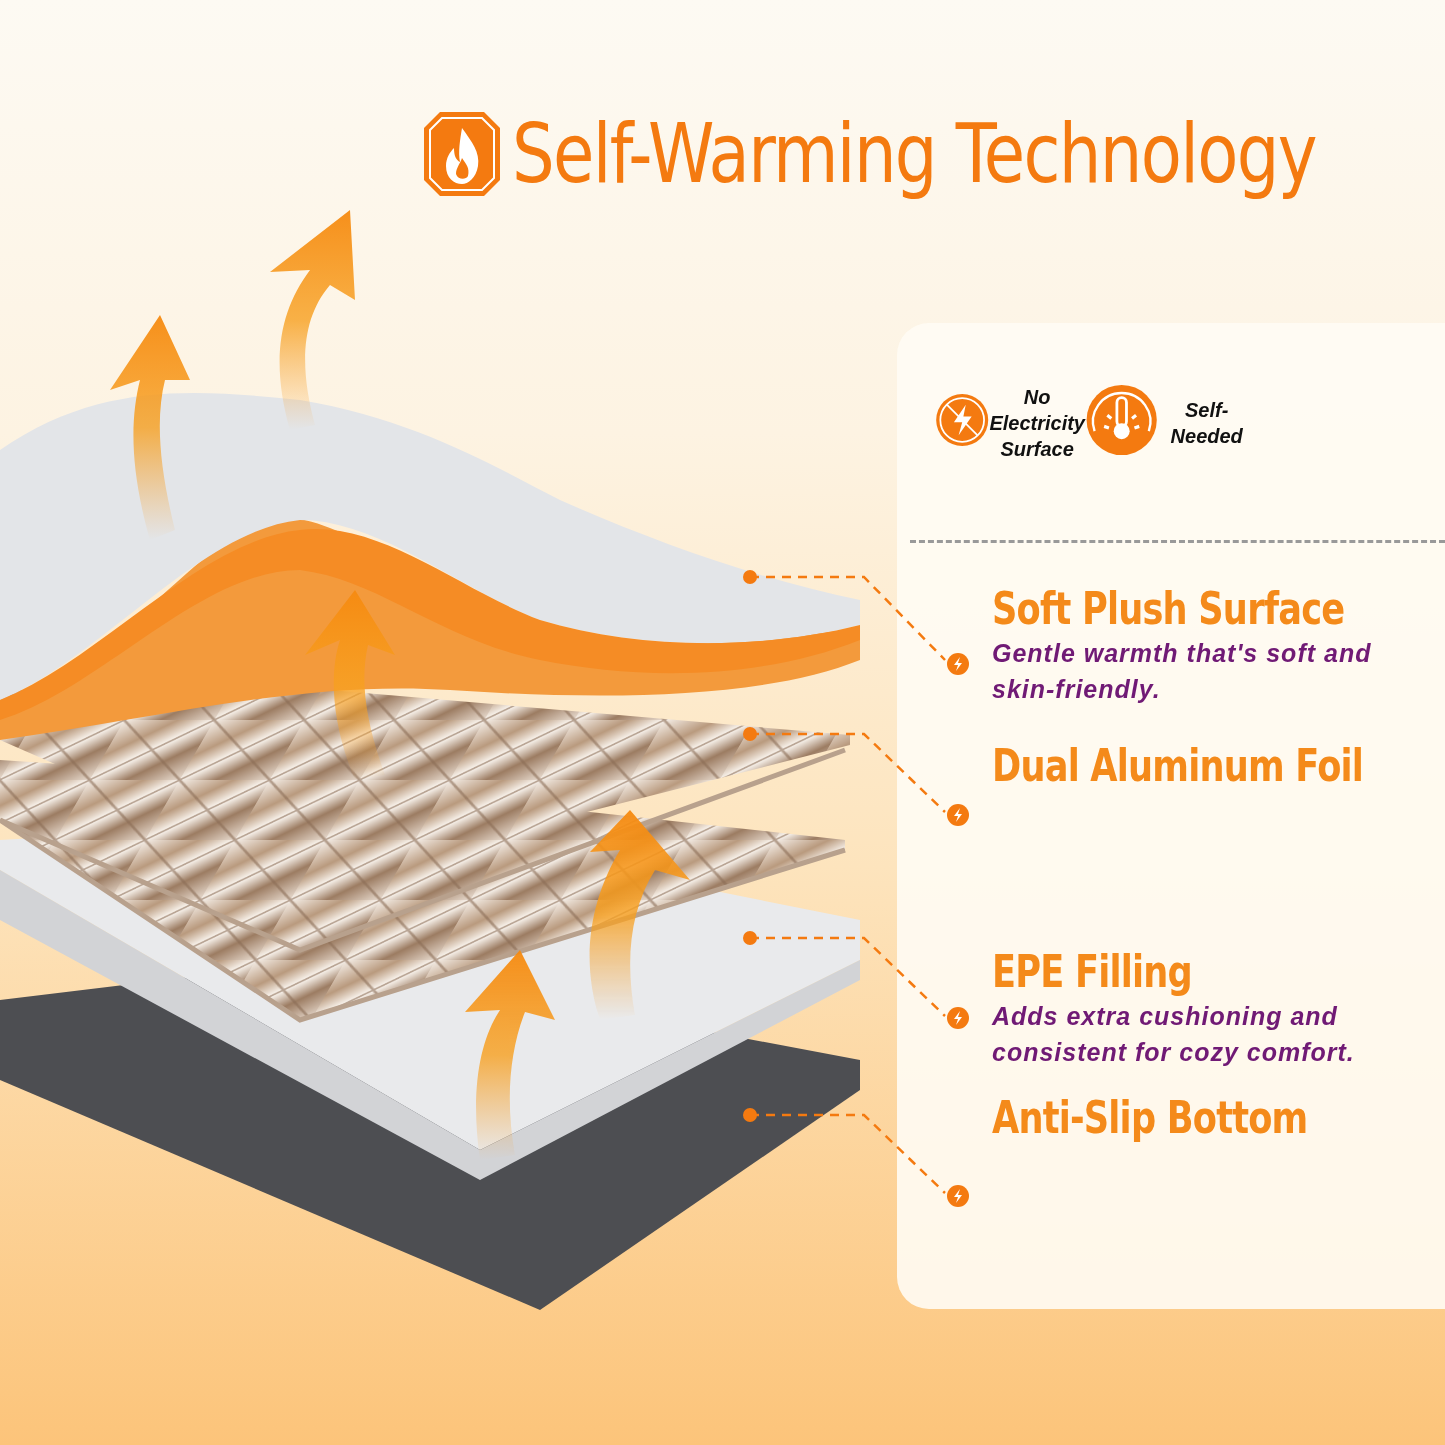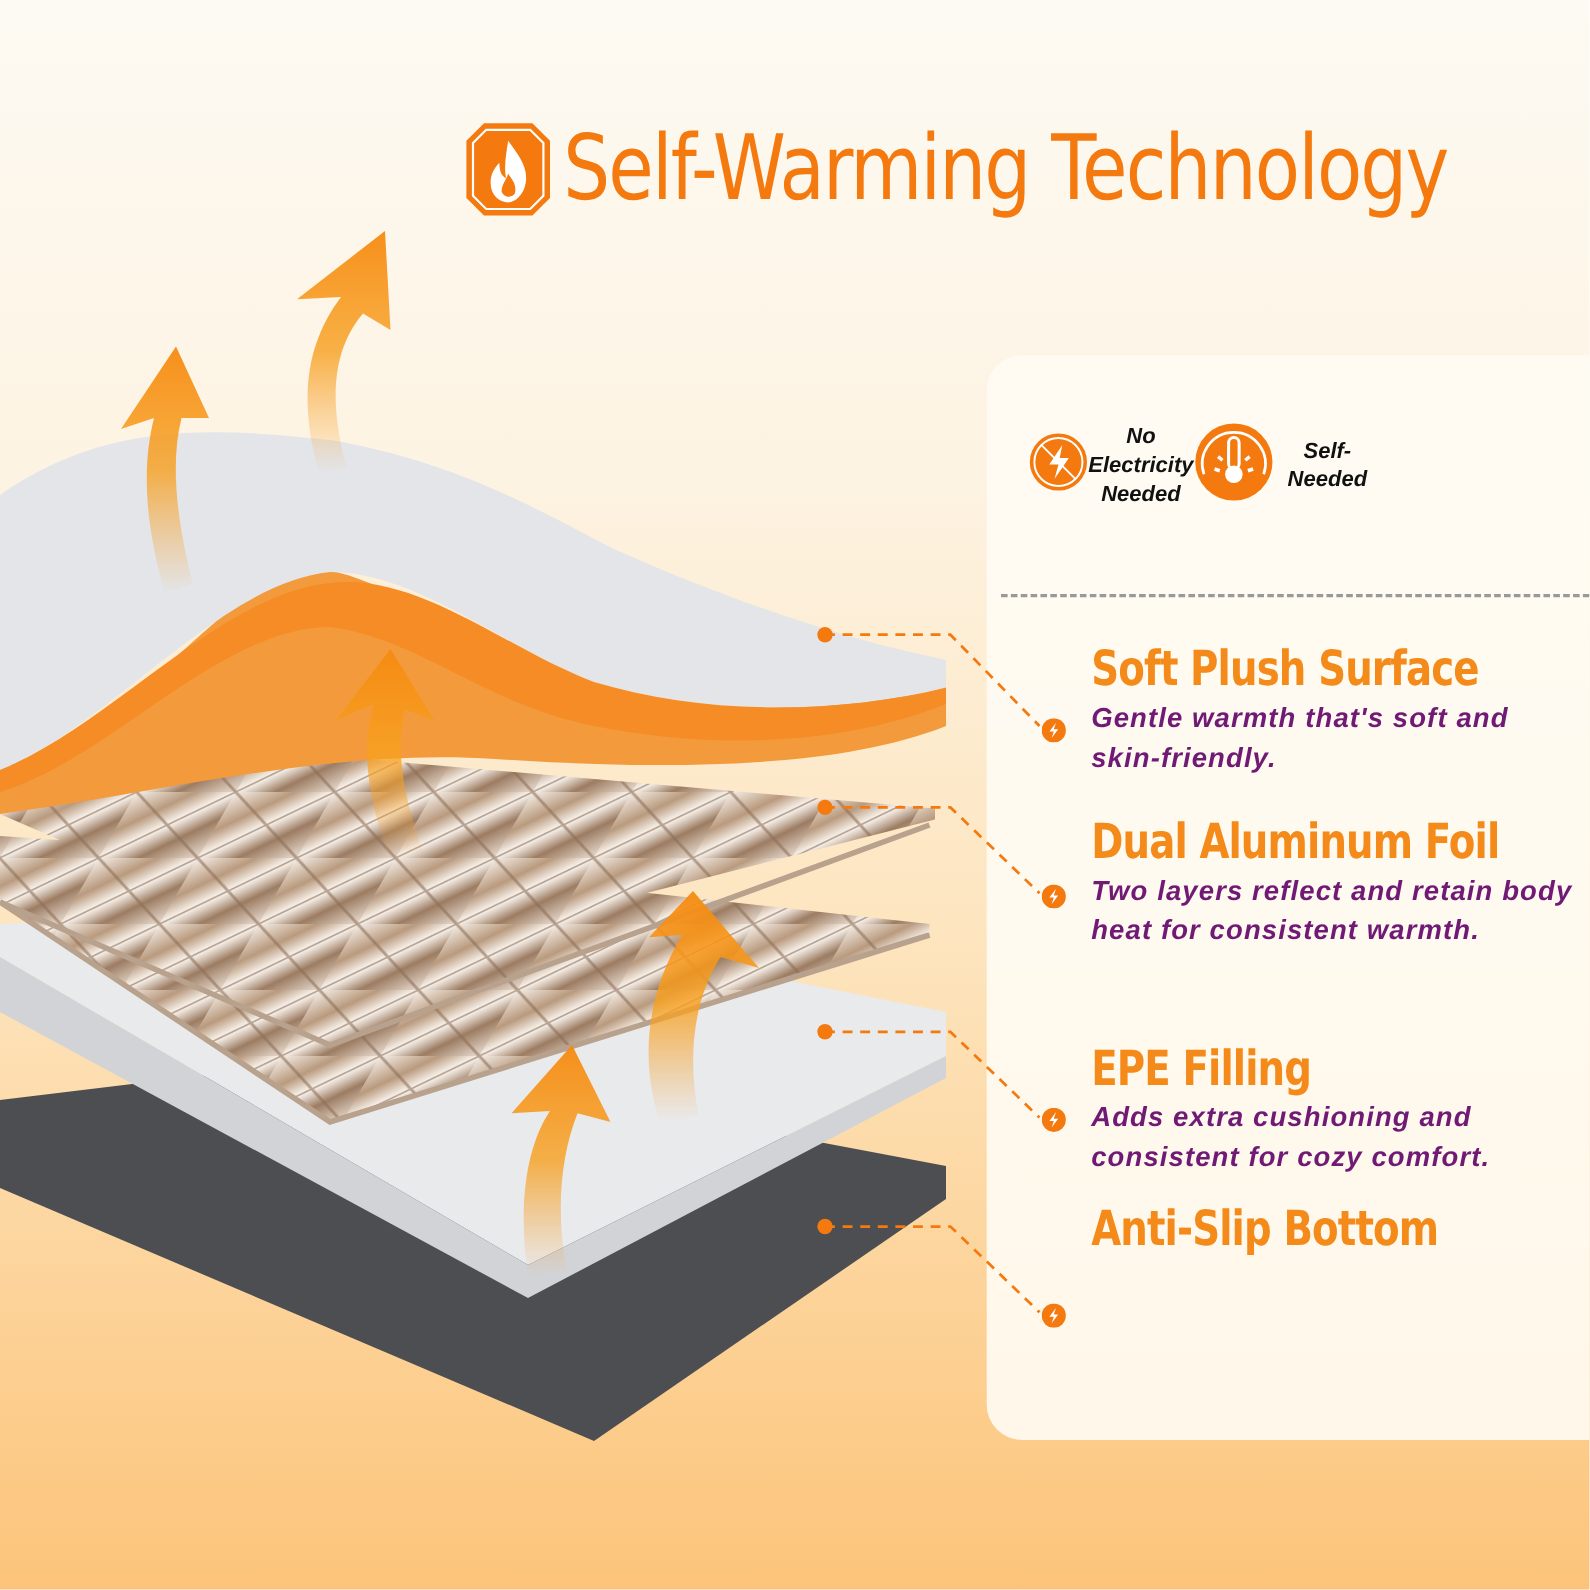--- a/index.html
+++ b/index.html
@@ -125,21 +125,21 @@
 <div class="badges">
   <div class="badge" style="width:150px;">
     <svg viewBox="0 0 92 92">
       <circle cx="46" cy="46" r="44" fill="#f47a10"></circle>
       <circle cx="46" cy="46" r="37" fill="none" stroke="#fff" stroke-width="3"></circle>
       <path d="M52 20 L32 50 H46 L40 72 L62 40 H48 Z" fill="#fff"></path>
       <line x1="20" y1="20" x2="72" y2="72" stroke="#fff" stroke-width="3"></line>
     </svg>
     <div class="badge-label">
       <div>No Electricity</div>
-      <div>Needed</div>
+      <div>Surface</div>
     </div>
   </div>
   <div class="badge" style="width:170px;">
     <svg viewBox="0 0 92 92">
       <circle cx="46" cy="46" r="44" fill="#f47a10"></circle>
       <path d="M12 60 A36 36 0 1 1 80 60" fill="none" stroke="#fff" stroke-width="3"></path>
       <rect x="40" y="18" width="12" height="36" rx="6" fill="none" stroke="#fff" stroke-width="3.5"></rect>
       <circle cx="46" cy="60" r="10" fill="#fff"></circle>
       <path d="M24 54 L30 56 M28 40 L33 44 M68 54 L62 56 M64 40 L59 44" stroke="#fff" stroke-width="4"></path>
     </svg>
@@ -180,21 +180,20 @@
     <circle cx="11" cy="11" r="11" fill="#f47a10"></circle>
     <path d="M13 4 L7 12 H11 L9 18 L15 10 H11 Z" fill="#fff"></path>
   </svg>
 
 <div class="feature" style="top:583px;">
   <div class="feature-title">Soft Plush Surface</div>
   <div class="feature-desc" style="width:400px;">Gentle warmth that's soft and skin-friendly.</div>
 </div>
 <div class="feature" style="top:740px;">
   <div class="feature-title">Dual Aluminum Foil</div>
-  <div class="feature-desc">Two layers reflect and retain body heat for consistent warmth.</div>
 </div>
 <div class="feature" style="top:946px;">
   <div class="feature-title">EPE Filling</div>
   <div class="feature-desc">Adds extra cushioning and consistent for cozy comfort.</div>
 </div>
 <div class="feature" style="top:1092px;text-align:center;">
   <div class="feature-title">Anti-Slip Bottom</div>
 </div>
 
 </body></html>

